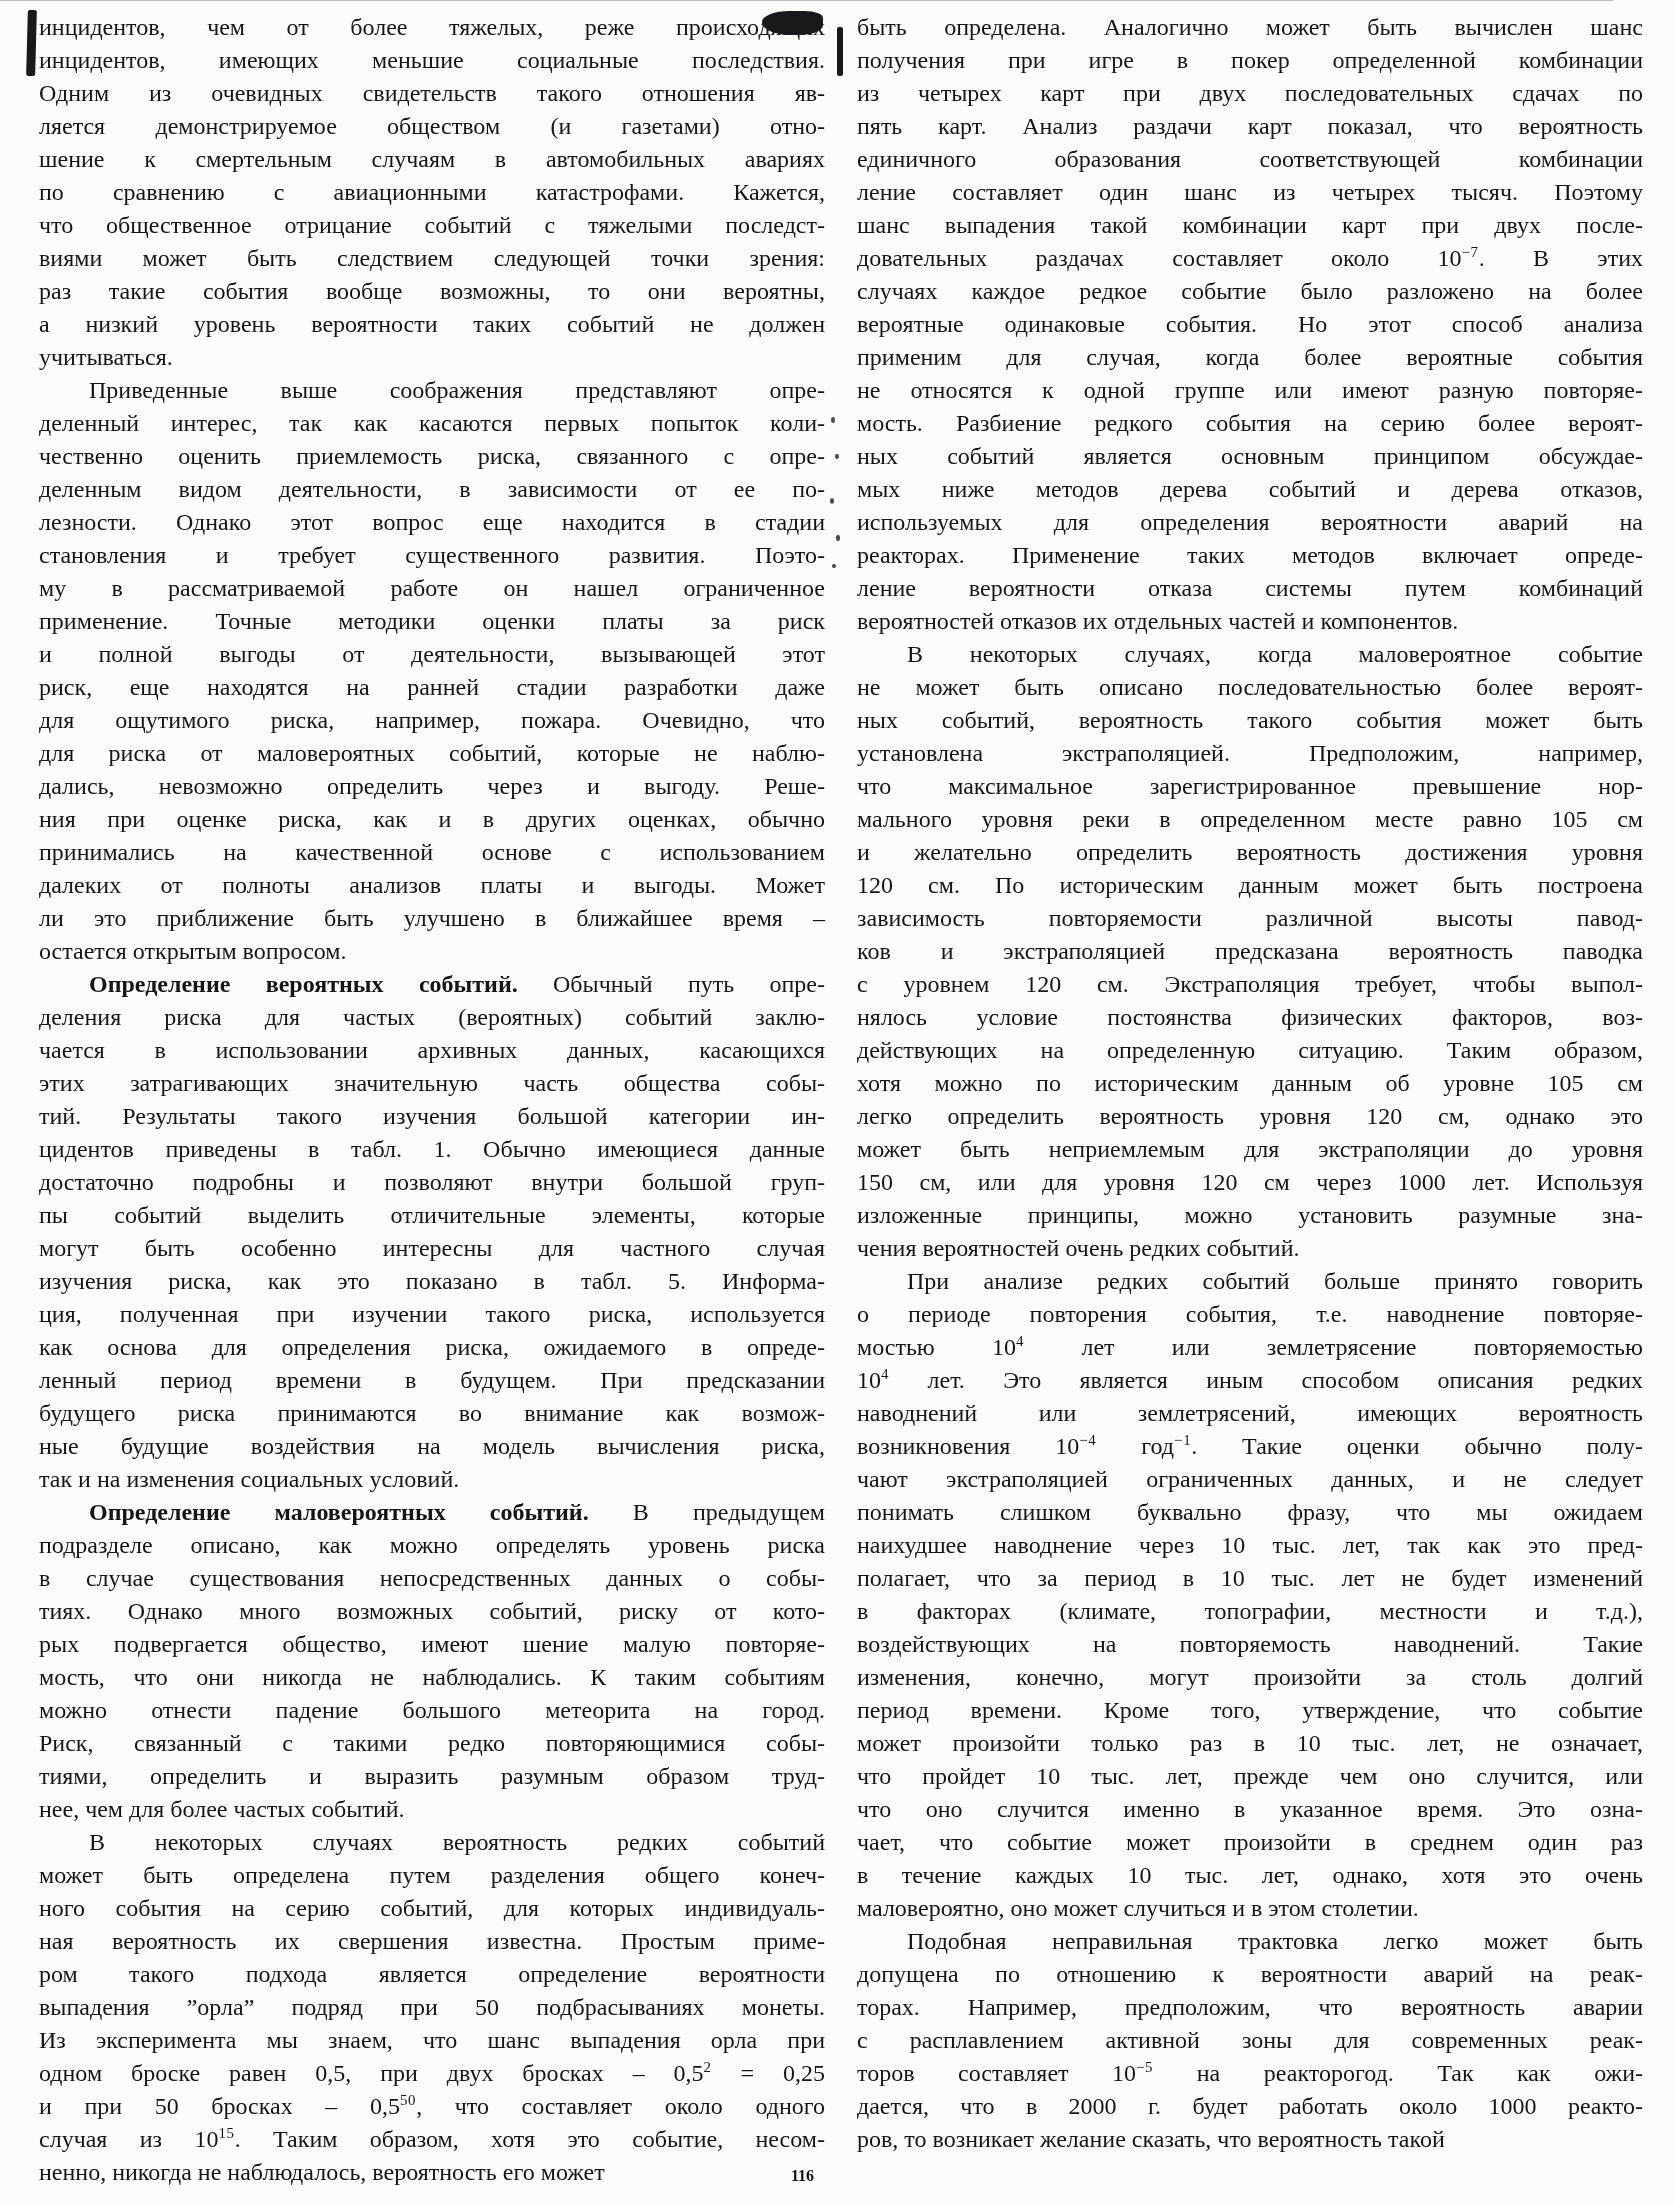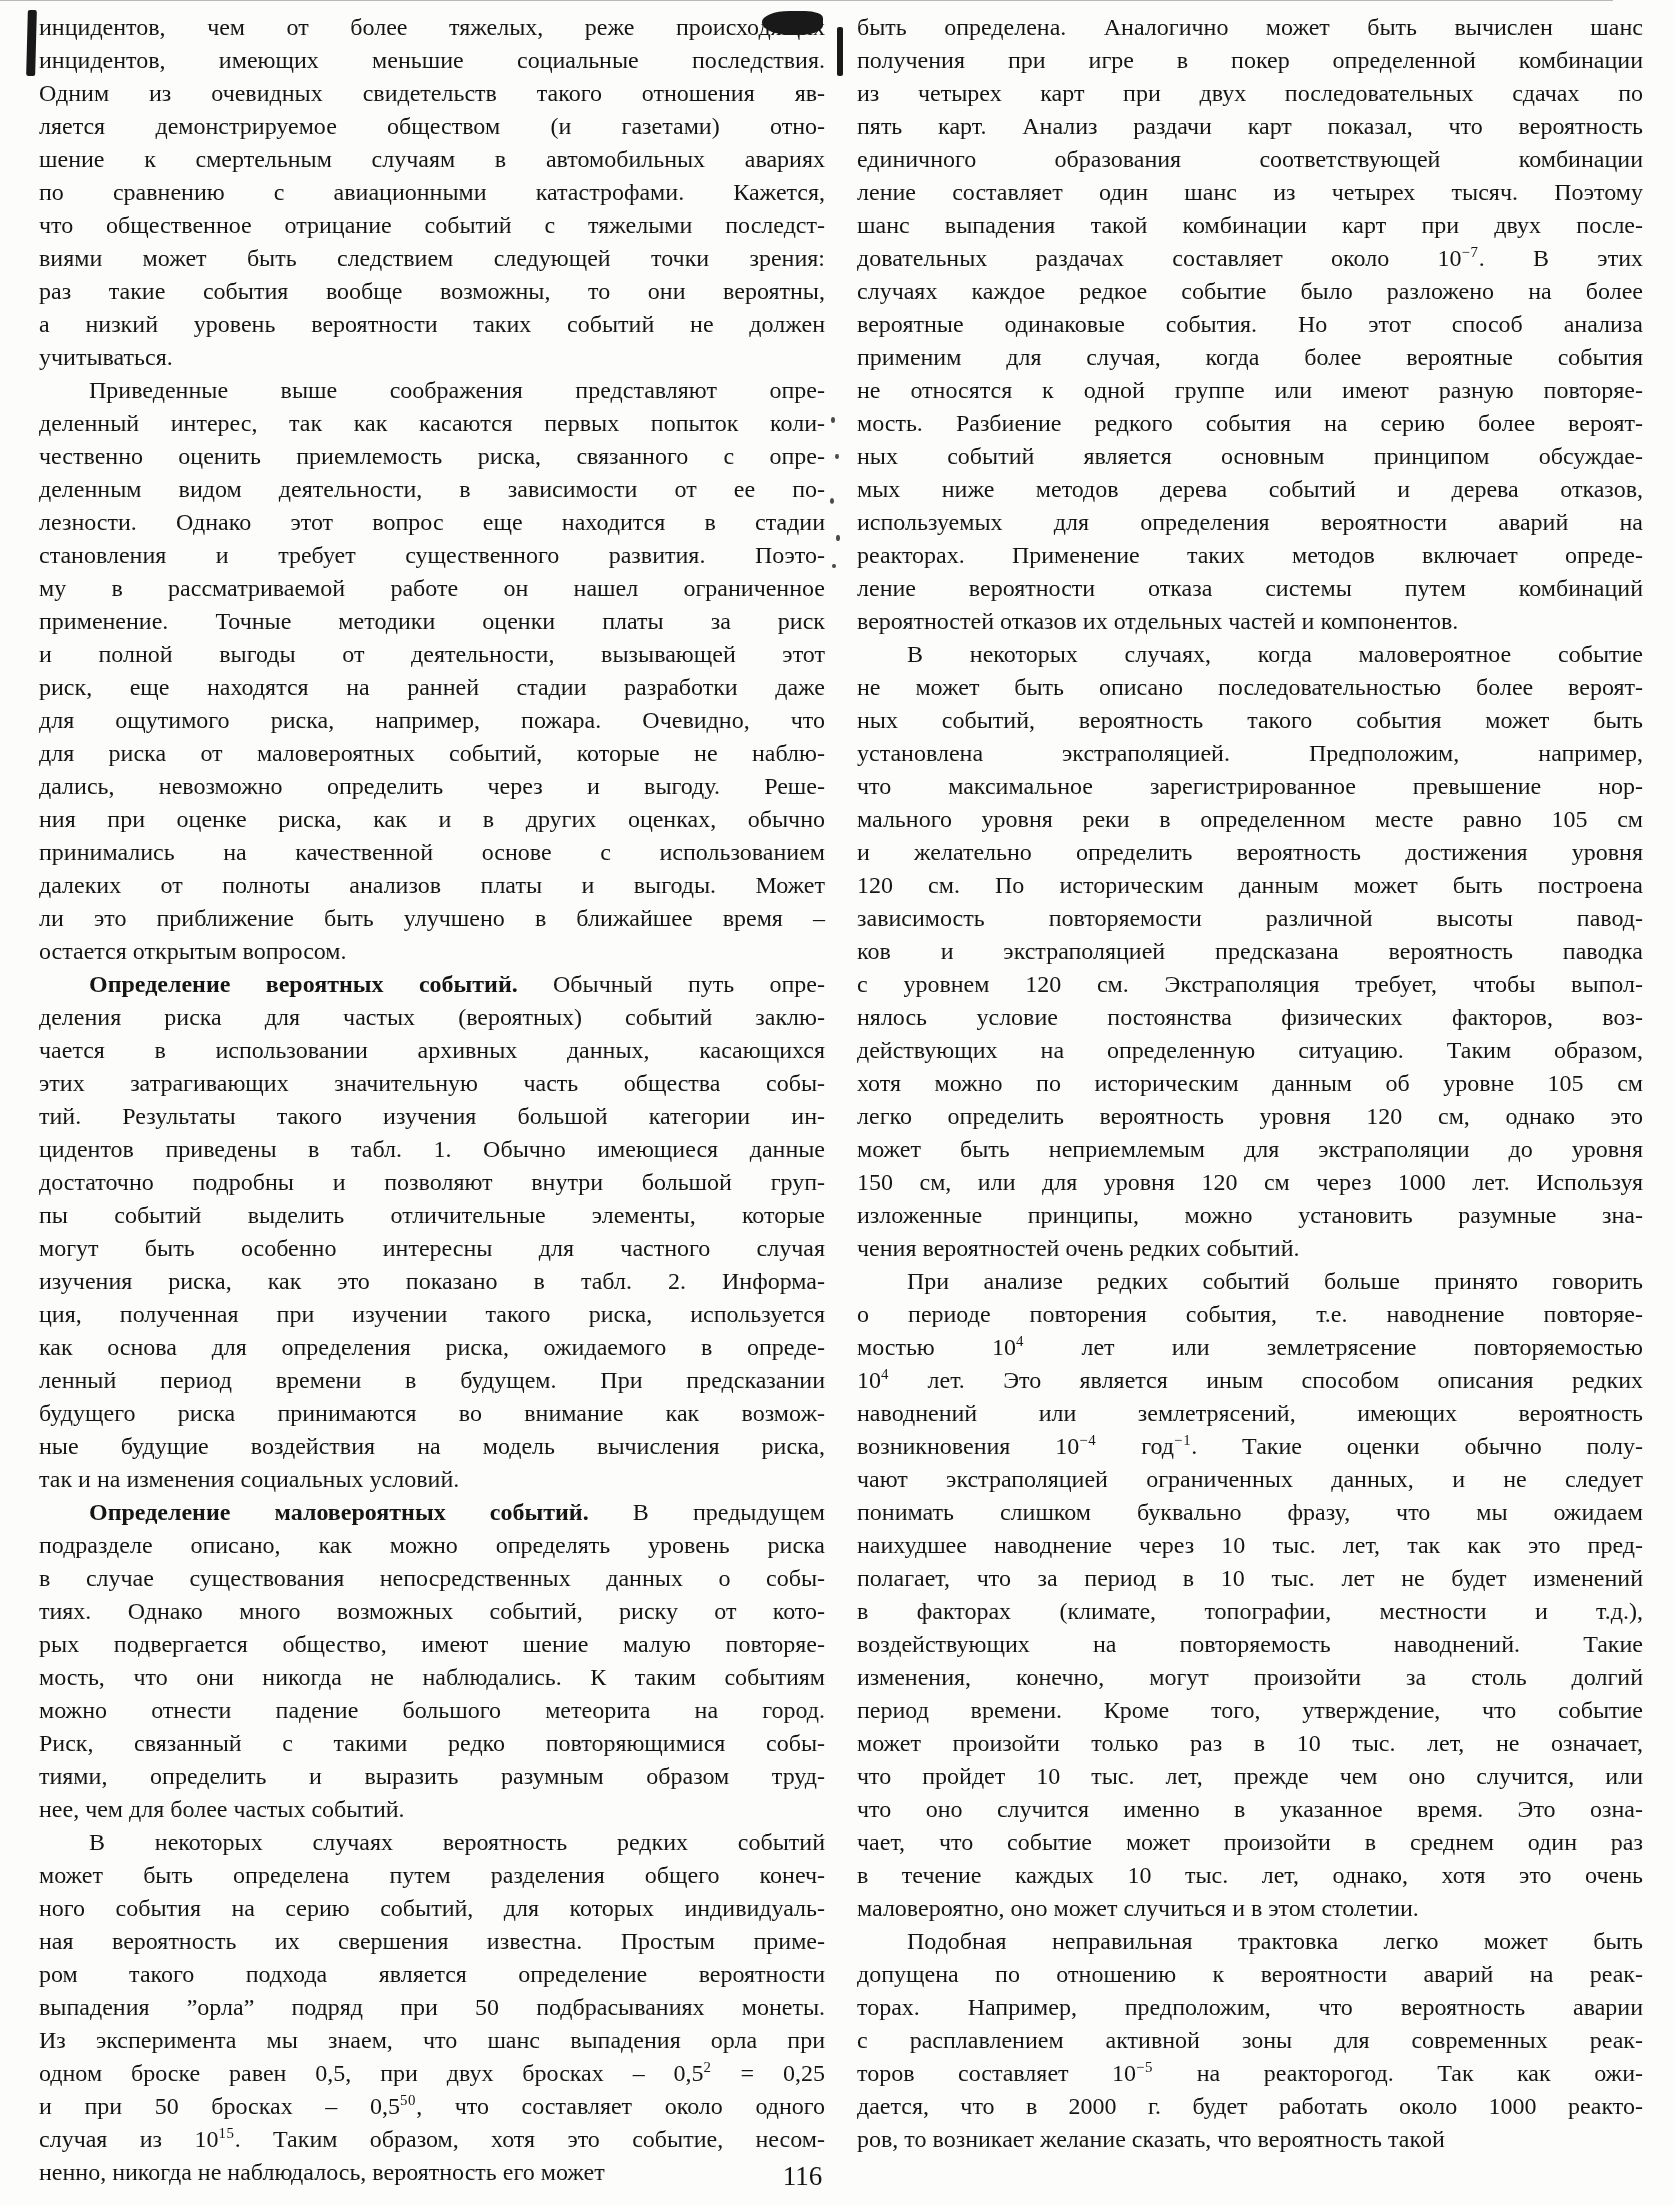--- a/index.html
+++ b/index.html
@@ -8,21 +8,21 @@
   .col{position:absolute;top:11px;width:786px;}
   #col-left{left:39px;}
   #col-right{left:857px;}
   .line{font-size:24px;line-height:33px;height:33px;text-align:justify;text-align-last:justify;
         text-justify:inter-word;overflow:visible;}
   .line.last{text-align-last:left;}
   .line.indent{text-indent:50px;}
   .line b{font-weight:bold;}
   sup{font-size:0.62em;line-height:0;vertical-align:super;letter-spacing:0.7px;}
   #footer{position:absolute;top:2162px;left:0;width:1605px;text-align:center;
-          font-size:27px;line-height:28px;}
+          font-size:16px;line-height:28px;font-weight:bold;}
   .artifact{position:absolute;background:#191919;}
   #art-topleft{left:26.5px;top:9.8px;width:9px;height:66px;border-radius:2.1px;transform:rotate(1.5deg);}
   #art-topright{left:762px;top:11px;width:61px;height:24px;border-radius:45% 30% 40% 50%;}
   #art-gutter-bar{left:837px;top:26.5px;width:6.3px;height:49px;border-radius:2.1px;}
   .speck{position:absolute;background:#4c4c4c;border-radius:50%;}
   #sp1{left:831px;top:417px;width:4.2px;height:6.3px;}
   #sp2{left:835px;top:454px;width:3.5px;height:4.9px;}
   #sp3{left:830px;top:498px;width:4.2px;height:5.6px;}
   #sp4{left:836px;top:535px;width:3.5px;height:6.3px;}
   #sp5{left:832px;top:564px;width:3.5px;height:4.2px;}
@@ -64,21 +64,21 @@
       <div class="line last">остается открытым вопросом.</div>
       <div class="line indent"><b>Определение вероятных событий.</b> Обычный путь опре-</div>
       <div class="line">деления риска для частых (вероятных) событий заклю-</div>
       <div class="line">чается в использовании архивных данных, касающихся</div>
       <div class="line">этих затрагивающих значительную часть общества собы-</div>
       <div class="line">тий. Результаты такого изучения большой категории ин-</div>
       <div class="line">цидентов приведены в табл. 1. Обычно имеющиеся данные</div>
       <div class="line">достаточно подробны и позволяют внутри большой груп-</div>
       <div class="line">пы событий выделить отличительные элементы, которые</div>
       <div class="line">могут быть особенно интересны для частного случая</div>
-      <div class="line">изучения риска, как это показано в табл. 2. Информа-</div>
+      <div class="line">изучения риска, как это показано в табл. 5. Информа-</div>
       <div class="line">ция, полученная при изучении такого риска, используется</div>
       <div class="line">как основа для определения риска, ожидаемого в опреде-</div>
       <div class="line">ленный период времени в будущем. При предсказании</div>
       <div class="line">будущего риска принимаются во внимание как возмож-</div>
       <div class="line">ные будущие воздействия на модель вычисления риска,</div>
       <div class="line last">так и на изменения социальных условий.</div>
       <div class="line indent"><b>Определение маловероятных событий.</b> В предыдущем</div>
       <div class="line">подразделе описано, как можно определять уровень риска</div>
       <div class="line">в случае существования непосредственных данных о собы-</div>
       <div class="line">тиях. Однако много возможных событий, риску от кото-</div>

